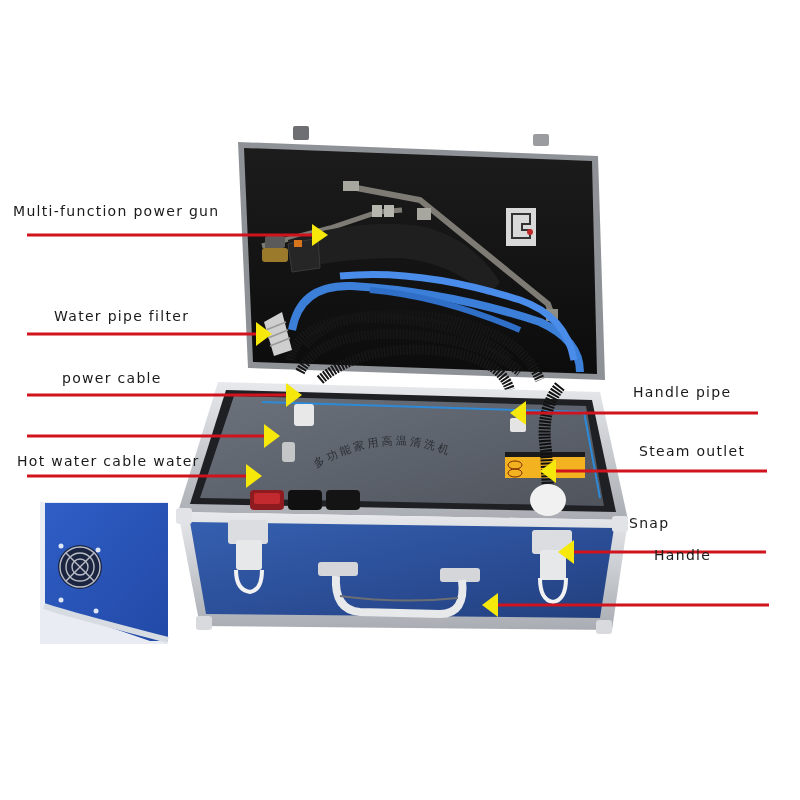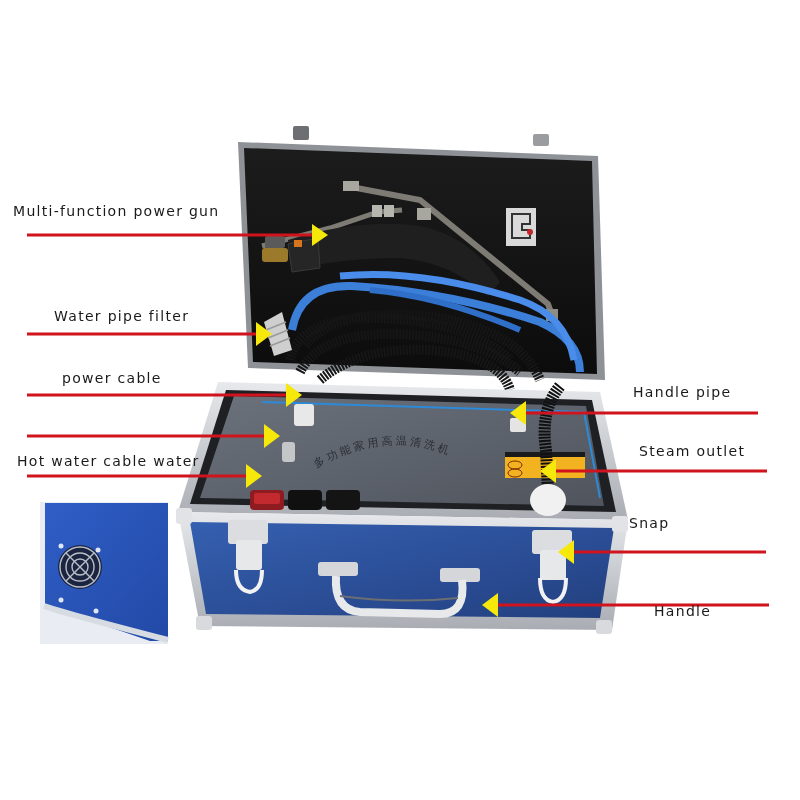--- a/index.html
+++ b/index.html
@@ -183,14 +183,14 @@
     </g>
   </svg>
 
   <span class="label" style="left:13px;top:204px;">Multi-function power gun</span>
   <span class="label" style="left:54px;top:309px;">Water pipe filter</span>
   <span class="label" style="left:62px;top:371px;text-align:right;">power cable</span>
   <span class="label" style="left:17px;top:454px;">Hot water cable water</span>
   <span class="label" style="left:633px;top:385px;">Handle pipe</span>
   <span class="label" style="left:626px;top:444px;margin-left:13px;">Steam outlet</span>
   <span class="label" style="left:629px;top:516px;">Snap</span>
-  <span class="label" style="left:654px;top:604px;text-align:center;">Handle</span>
+  <span class="label" style="left:654px;top:548px;text-align:center;">Handle</span>
 </div>
 
 </body></html>

